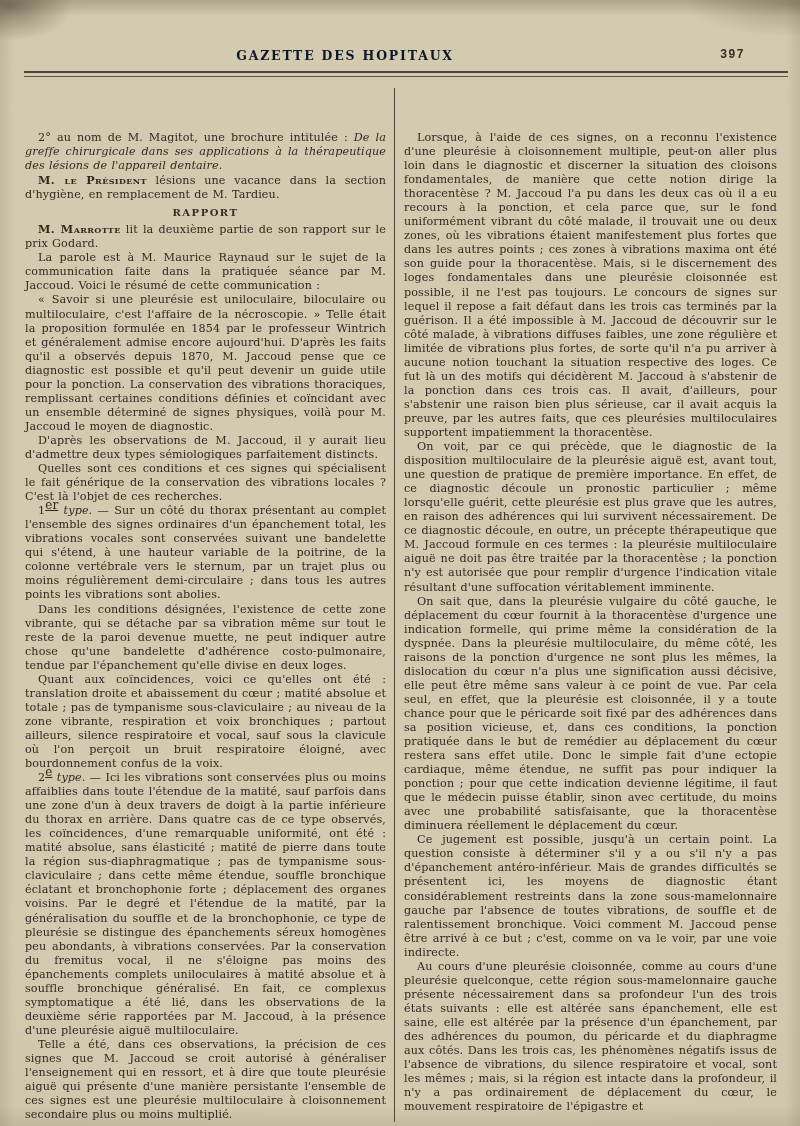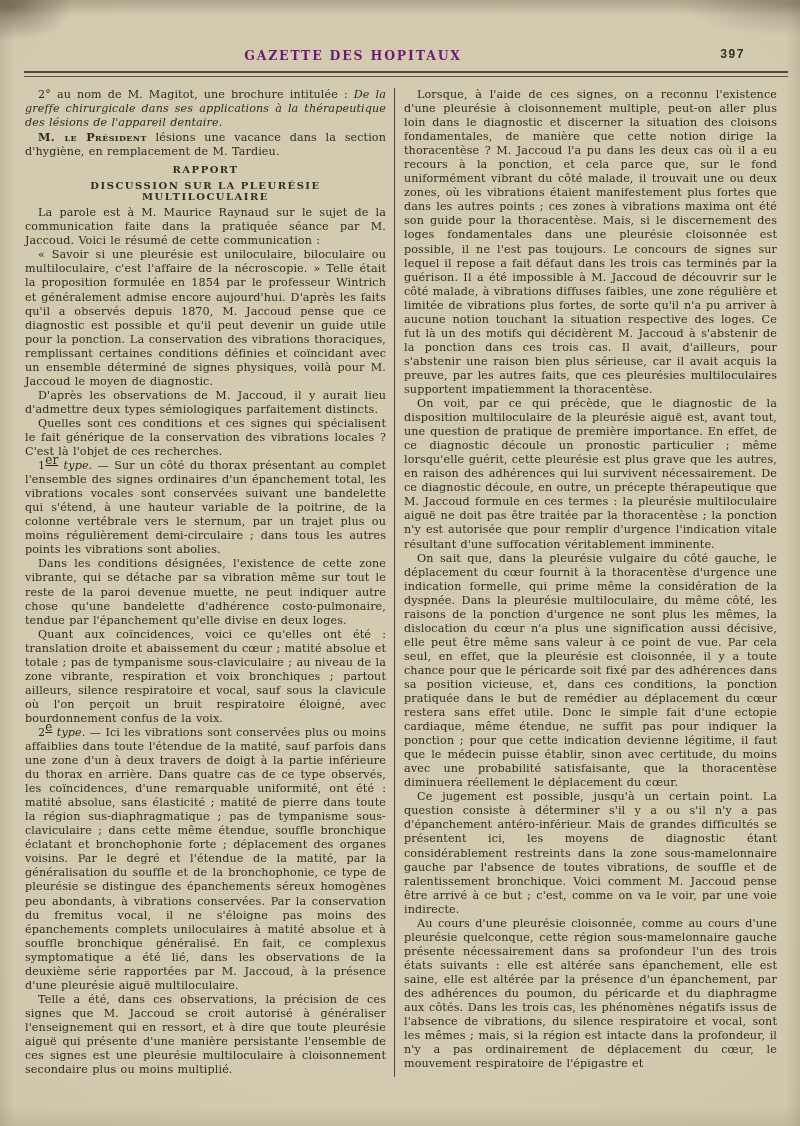--- a/index.html
+++ b/index.html
@@ -11,36 +11,36 @@
     background-image:
       radial-gradient(90px 50px at 10px 6px, rgba(55,45,30,0.50), rgba(55,45,30,0) 70%),
       radial-gradient(150px 45px at 99% 4px, rgba(55,45,30,0.28), rgba(55,45,30,0) 72%),
       linear-gradient(180deg, rgba(88,76,54,0.30), rgba(88,76,54,0) 16px),
       linear-gradient(90deg, rgba(88,76,54,0.14), rgba(88,76,54,0) 14px),
       linear-gradient(270deg, rgba(88,76,54,0.14), rgba(88,76,54,0) 14px),
       linear-gradient(0deg, rgba(88,76,54,0.12), rgba(88,76,54,0) 20px),
       radial-gradient(ellipse 120% 95% at 50% 45%, #d3cbb0 55%, #c7bea1 100%);
   }
   .journal-title {
-    position:absolute; top:48px; left:8px; width:690px; text-align:center;
-    font-size:12.5px; font-weight:bold; letter-spacing:1.8px; color:#701a75;
+    position:absolute; top:48px; left:0; width:690px; text-align:center;
+    font-size:12.5px; font-weight:bold; letter-spacing:1.8px; color:#0f172a;
   }
   .page-number {
     position:absolute; top:48px; left:720px; width:50px;
     font-size:12px; font-weight:bold; letter-spacing:1px; color:#35302a;font-family:Liberation Mono, monospace;
   }
   .double-rule {
     position:absolute; top:71px; left:24px; width:764px; height:3px;
     border-top:2px solid #4e4839; border-bottom:1px solid #5a5344;
   }
   .columns {
     position:absolute; top:88px; left:25px; width:752px;
     display:flex; align-items:stretch;
   }
-  .col { text-align:justify; }
+  .col { text-align:justify;margin-top:43px; }
   .col-left  { width:361px; }
   .col-right { width:373px; margin-left:9px; }
   .col-divider { width:1px; background:#4e4739; margin-left:8px; }
   p.para {
     margin:0; text-indent:13px;
     font-size:11.2px; line-height:14.05px;
     letter-spacing:0.1px; word-spacing:0.6px;
     hyphens:auto; -webkit-hyphens:auto;
   }
   .heading {
@@ -57,21 +57,21 @@
 
 <div class="journal-title">GAZETTE DES HOPITAUX</div>
 <div class="page-number">397</div>
 <div class="double-rule"></div>
 
 <div class="columns">
   <div class="col col-left">
       <p class="para"><span>2° au nom de M. Magitot, une brochure intitulée : </span><span class="it">De la greffe chirurgicale dans ses applications à la thérapeutique des lésions de l'appareil dentaire.</span></p>
       <p class="para"><span class="sc">M. le Président</span><span> lésions une vacance dans la section d'hygiène, en remplacement de M. Tardieu.</span></p>
       <div class="heading"><span>RAPPORT</span></div>
-      <div class="heading"><span>DISCUSSION SUR LA PLEURÉSIE MULTILOCULAIRE</span></div>
+      <p class="para"><span class="sc">M. Marrotte</span><span> lit la deuxième partie de son rapport sur le prix Godard.</span></p>
       <p class="para"><span>La parole est à M. Maurice Raynaud sur le sujet de la communication faite dans la pratiquée séance par M. Jaccoud. Voici le résumé de cette communication :</span></p>
       <p class="para"><span>« Savoir si une pleurésie est uniloculaire, biloculaire ou multiloculaire, c'est l'affaire de la nécroscopie. » Telle était la proposition formulée en 1854 par le professeur Wintrich et généralement admise encore aujourd'hui. D'après les faits qu'il a observés depuis 1870, M. Jaccoud pense que ce diagnostic est possible et qu'il peut devenir un guide utile pour la ponction. La conservation des vibrations thoraciques, remplissant certaines conditions définies et coïncidant avec un ensemble déterminé de signes physiques, voilà pour M. Jaccoud le moyen de diagnostic.</span></p>
       <p class="para"><span>D'après les observations de M. Jaccoud, il y aurait lieu d'admettre deux types sémiologiques parfaitement distincts.</span></p>
       <p class="para"><span>Quelles sont ces conditions et ces signes qui spécialisent le fait générique de la conservation des vibrations locales ? C'est là l'objet de ces recherches.</span></p>
       <p class="para"><span>1</span><span class="sup">er</span><span> </span><span class="it">type.</span><span> — Sur un côté du thorax présentant au complet l'ensemble des signes ordinaires d'un épanchement total, les vibrations vocales sont conservées suivant une bandelette qui s'étend, à une hauteur variable de la poitrine, de la colonne vertébrale vers le sternum, par un trajet plus ou moins régulièrement demi-circulaire ; dans tous les autres points les vibrations sont abolies.</span></p>
       <p class="para"><span>Dans les conditions désignées, l'existence de cette zone vibrante, qui se détache par sa vibration même sur tout le reste de la paroi devenue muette, ne peut indiquer autre chose qu'une bandelette d'adhérence costo-pulmonaire, tendue par l'épanchement qu'elle divise en deux loges.</span></p>
       <p class="para"><span>Quant aux coïncidences, voici ce qu'elles ont été : translation droite et abaissement du cœur ; matité absolue et totale ; pas de tympanisme sous-claviculaire ; au niveau de la zone vibrante, respiration et voix bronchiques ; partout ailleurs, silence respiratoire et vocal, sauf sous la clavicule où l'on perçoit un bruit respiratoire éloigné, avec bourdonnement confus de la voix.</span></p>
       <p class="para"><span>2</span><span class="sup">e</span><span> </span><span class="it">type.</span><span> — Ici les vibrations sont conservées plus ou moins affaiblies dans toute l'étendue de la matité, sauf parfois dans une zone d'un à deux travers de doigt à la partie inférieure du thorax en arrière. Dans quatre cas de ce type observés, les coïncidences, d'une remarquable uniformité, ont été : matité absolue, sans élasticité ; matité de pierre dans toute la région sus-diaphragmatique ; pas de tympanisme sous-claviculaire ; dans cette même étendue, souffle bronchique éclatant et bronchophonie forte ; déplacement des organes voisins. Par le degré et l'étendue de la matité, par la généralisation du souffle et de la bronchophonie, ce type de pleurésie se distingue des épanchements séreux homogènes peu abondants, à vibrations conservées. Par la conservation du fremitus vocal, il ne s'éloigne pas moins des épanchements complets uniloculaires à matité absolue et à souffle bronchique généralisé. En fait, ce complexus symptomatique a été lié, dans les observations de la deuxième série rapportées par M. Jaccoud, à la présence d'une pleurésie aiguë multiloculaire.</span></p>
       <p class="para"><span>Telle a été, dans ces observations, la précision de ces signes que M. Jaccoud se croit autorisé à généraliser l'enseignement qui en ressort, et à dire que toute pleurésie aiguë qui présente d'une manière persistante l'ensemble de ces signes est une pleurésie multiloculaire à cloisonnement secondaire plus ou moins multiplié.</span></p>
     </div>

